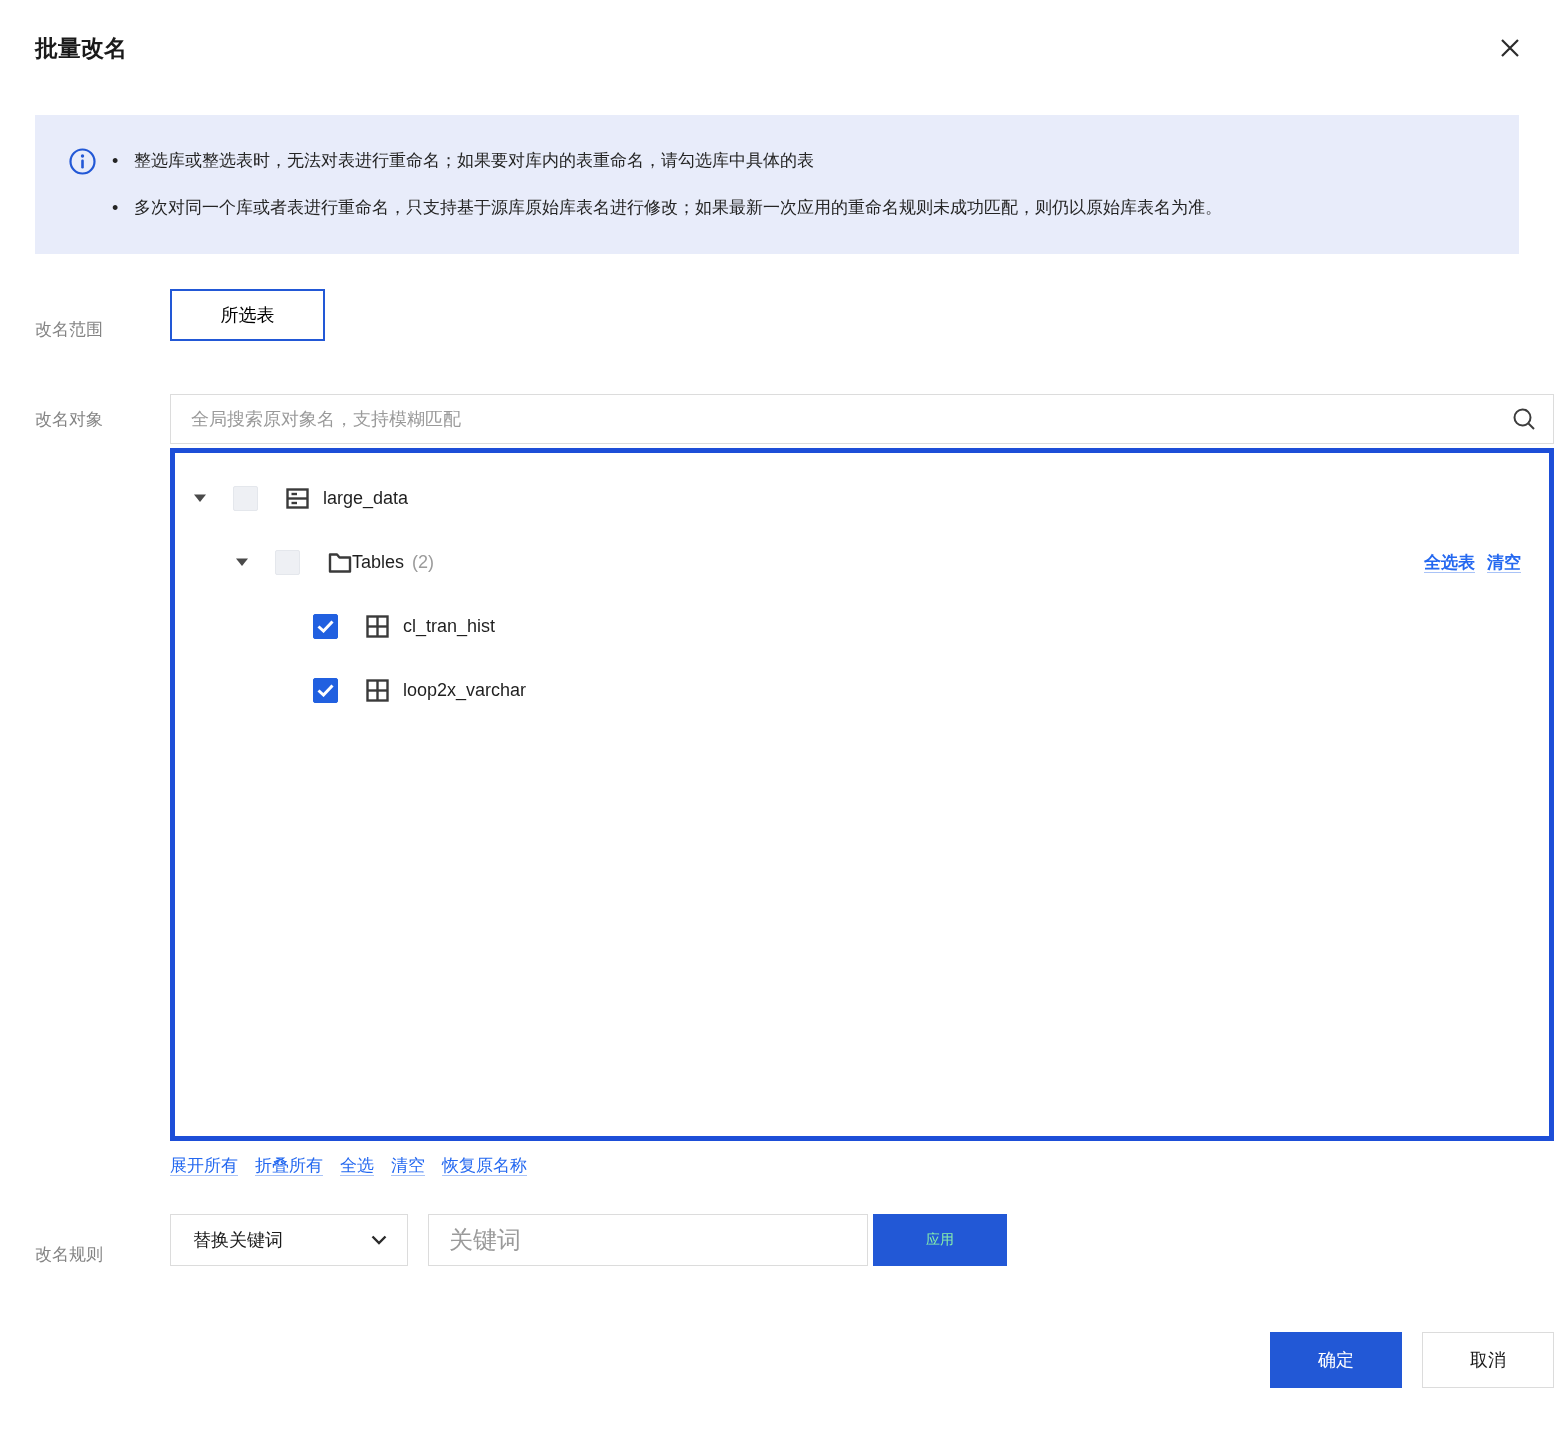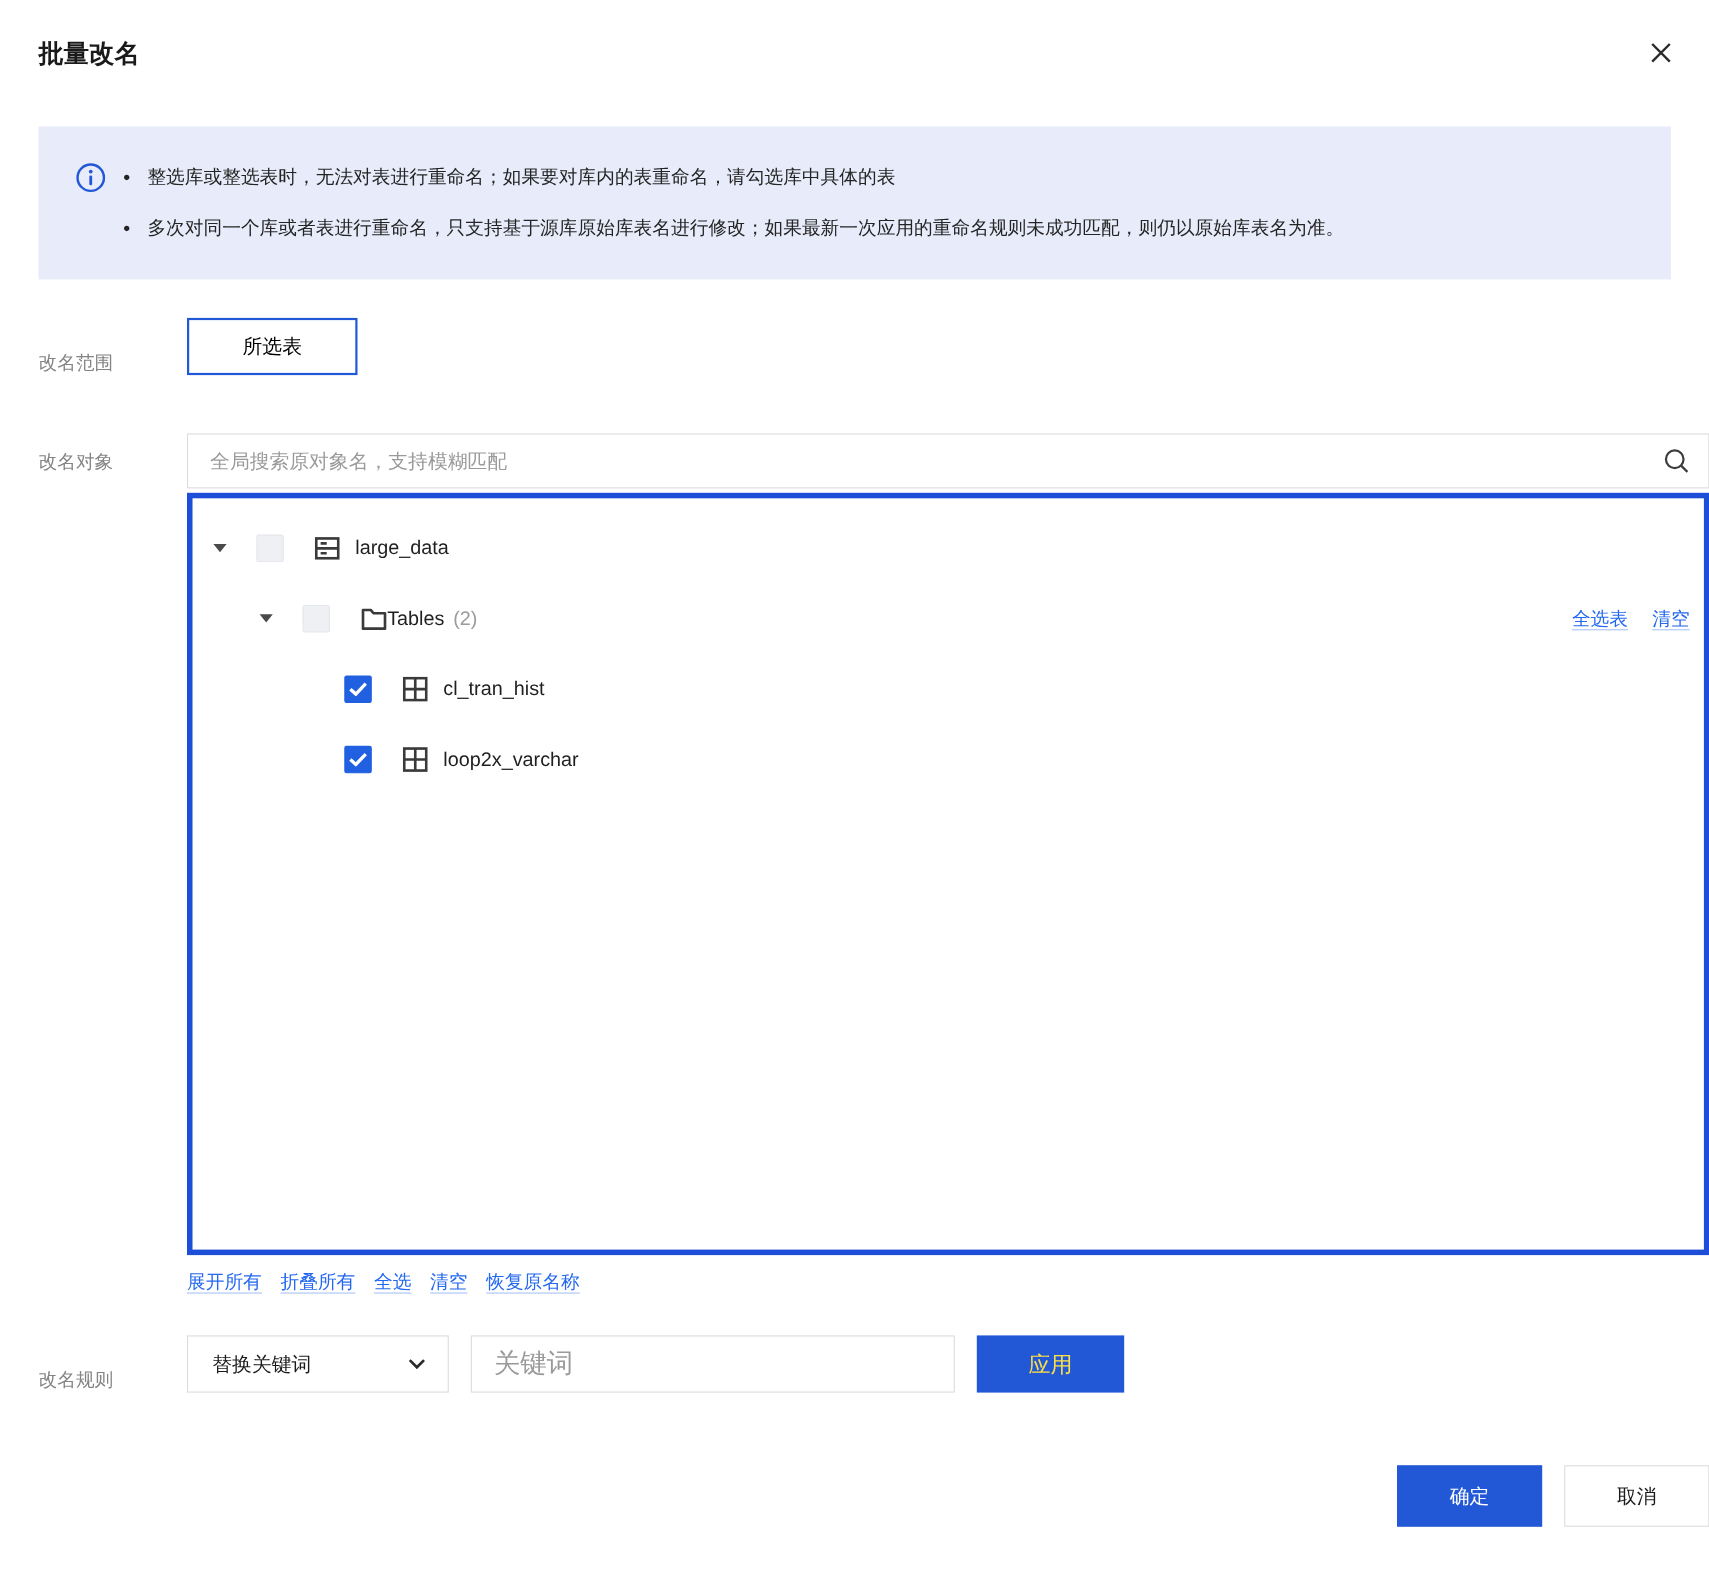--- a/index.html
+++ b/index.html
@@ -96,21 +96,21 @@
   .lv0 .node-icon { margin-left: 28px; }
   .lv0 .node-label { margin-left: 14px; }
   .lv1 .caret { margin-left: 60px; }
   .lv1 .cb { margin-left: 26px; }
   .lv1 .node-icon { margin-left: 28px; }
   .lv1 .node-label { }
   .lv2 .cb { margin-left: 138px; }
   .lv2 .node-icon { margin-left: 28px; }
   .lv2 .node-label { margin-left: 14px; }
 
-  .row-links { margin-left: auto; margin-right: 13px; display: flex; gap: 22px; }
+  .row-links { margin-left: auto; margin-right: 28px; display: flex; gap: 12px; font-weight: bold; }
   .link {
     color: #2468f0; font-size: 17px; cursor: pointer;
     text-decoration: underline; text-decoration-color: #a9c3f7; text-underline-offset: 4px;
   }
 
   .tree-actions { margin-top: 13px; display: flex; gap: 17px; }
 
   
   .rule-row { margin-top: 37px; }
   .rule-select {
@@ -122,23 +122,23 @@
   .rule-select-value { font-size: 18px; color: #1a1a1a; }
   .rule-input {
     height: 52px; border: 1px solid #dcdcdc; outline: none;
     font-size: 24px; padding: 0 20px; color: #1a1a1a;
     font-family: "Liberation Sans", "DejaVu Sans", sans-serif;
   }
   .rule-input::placeholder { color: #9a9a9a; }
   .rule-input.keyword { width: 440px; margin-left: 20px; }
   .rule-input.replacement { width: 440px; margin-left: 20px; }
   .apply-btn {
-    width: 134px; height: 52px; margin-left: 20px;
-    background: #2258d6; color: #fde047; border: none;
-    font-size: 20px; cursor: pointer;
+    width: 134px; height: 52px; margin-left: 5px;
+    background: #2258d6; color: #86efac; border: none;
+    font-size: 14px; cursor: pointer;
     display: flex; align-items: center; justify-content: center;
   }
 
   
   .footer { margin-top: 66px; display: flex; justify-content: flex-end; gap: 20px; }
   .btn { width: 132px; height: 56px; font-size: 18px; cursor: pointer;
          display: flex; align-items: center; justify-content: center; }
   .btn-primary { background: #2258d6; color: #ffffff; border: none; }
   .btn-default { background: #ffffff; color: #1a1a1a; border: 1px solid #dcdcdc; }
 </style>

